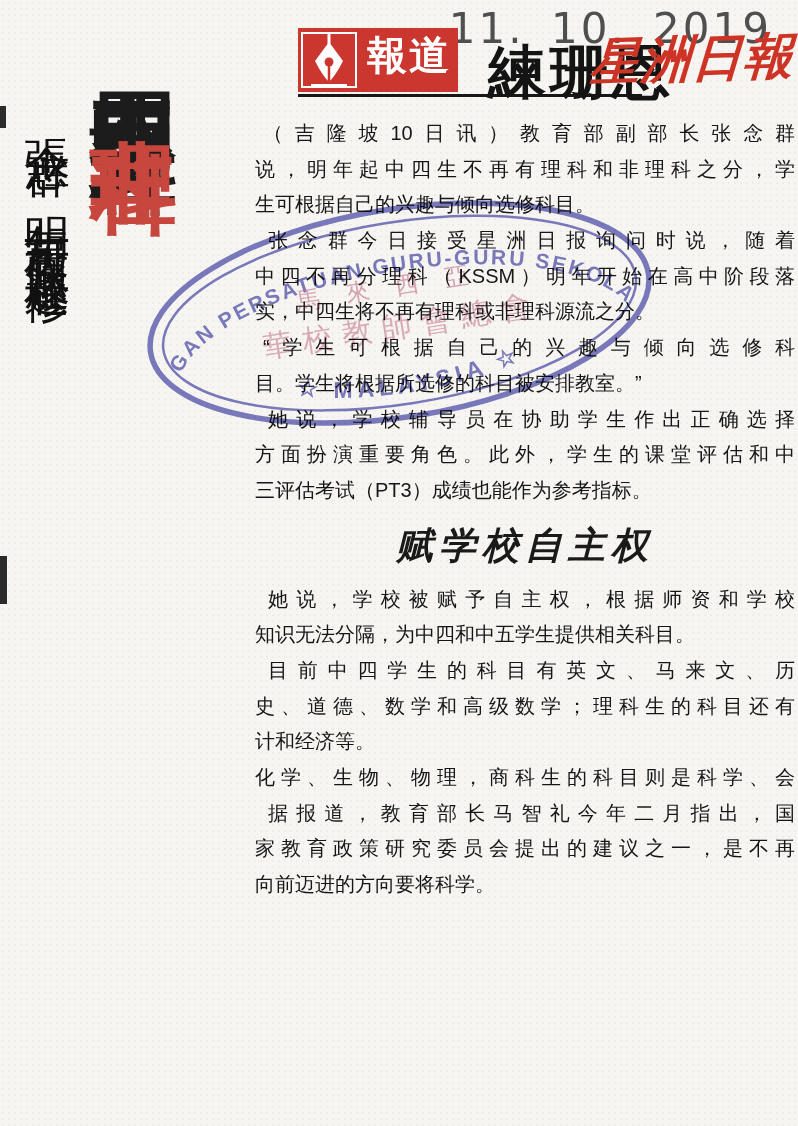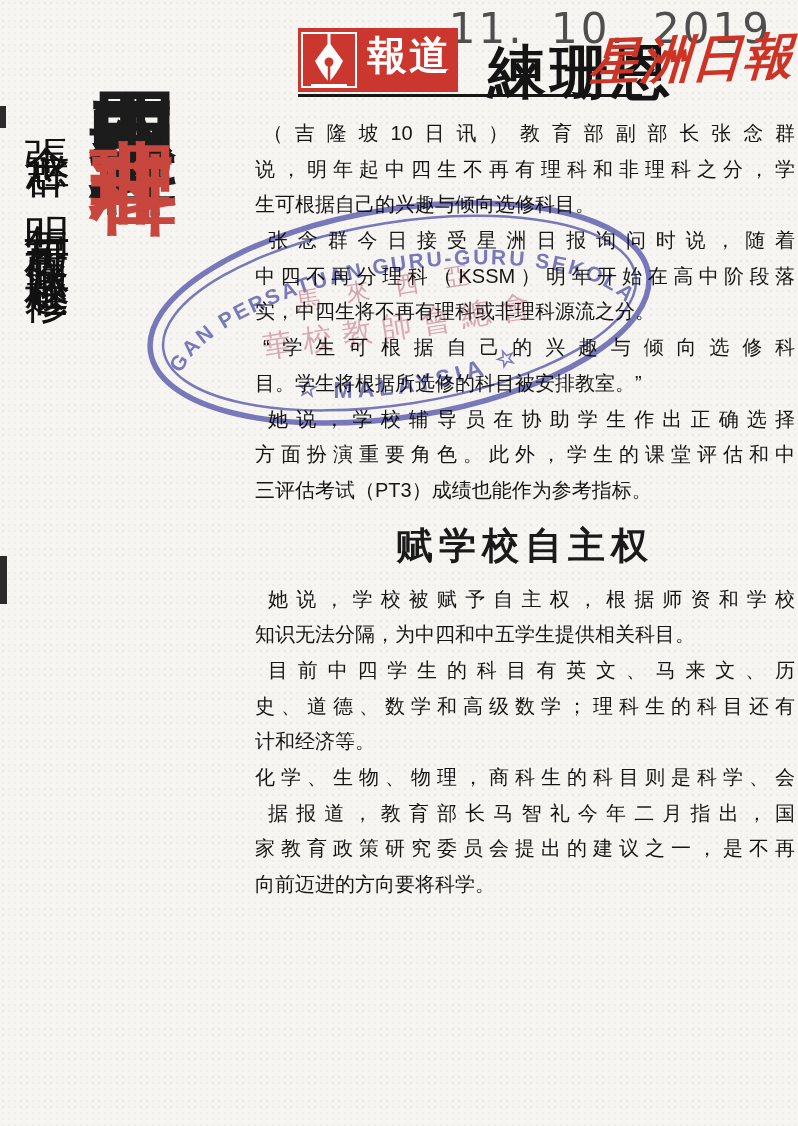--- a/index.html
+++ b/index.html
@@ -29,21 +29,21 @@
     font-size:46px; letter-spacing:8px; color:#111; line-height:62px;}
   .mainhl{left:84px; top:20px; writing-mode:vertical-rl; font-size:86px; font-weight:800;
     letter-spacing:7px; color:#1c1c1c; line-height:102px; font-family:"Liberation Sans", sans-serif;}
   .mainhl .red{color:#c7463e;}
   
   .col{left:255px; top:116px; width:540px;}
   .bl{height:35.7px; line-height:35.7px; font-size:20px; color:#161616;
     text-align:justify; text-align-last:justify; text-justify:inter-character; overflow:hidden; white-space:nowrap;}
   .bl.end{text-align-last:left;}
   .subhead{height:73px; line-height:73px; font-size:37px; font-weight:bold; letter-spacing:6px;
-    text-align:right; text-align-last:center; white-space:nowrap;}
+    text-align:right; text-align-last:center; white-space:nowrap;font-style:italic;}
   
   .wide{left:15px; top:903px; width:780px;}
   .wide .bl{height:35px; line-height:35px; font-size:28px;}
   
   .stamp{left:128px; top:194px; width:544px; height:244px; transform:rotate(-9deg);
     opacity:.82; mix-blend-mode:multiply; pointer-events:none;}
   
   .artifact{background:#2b2b2b;}
 </style>
 </head>

